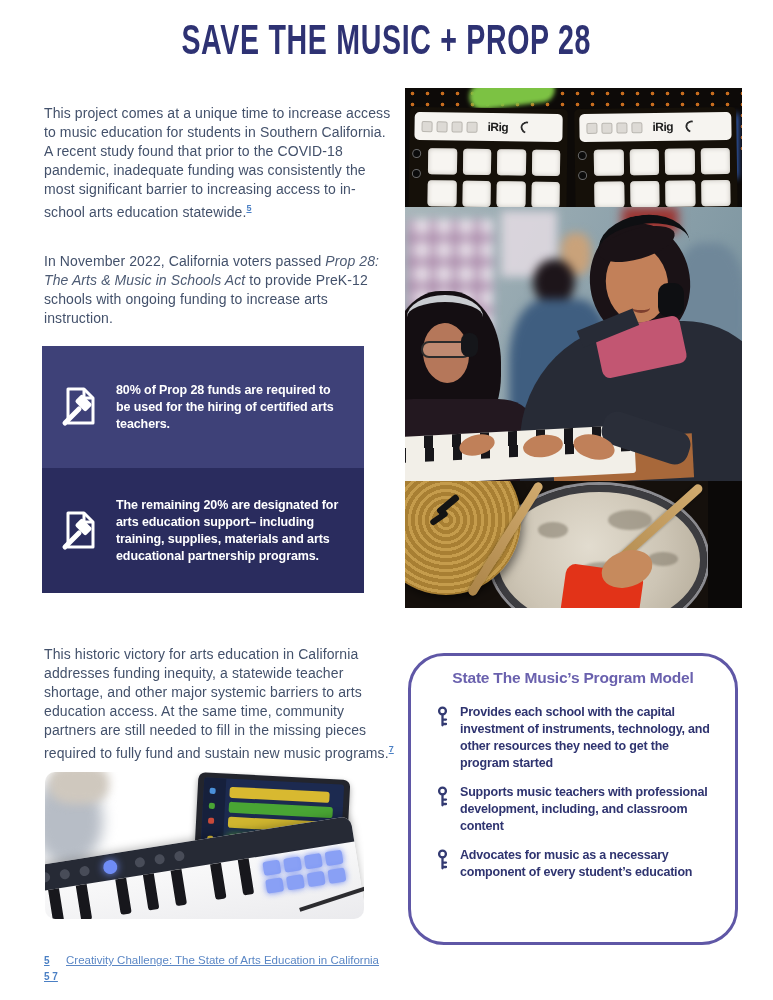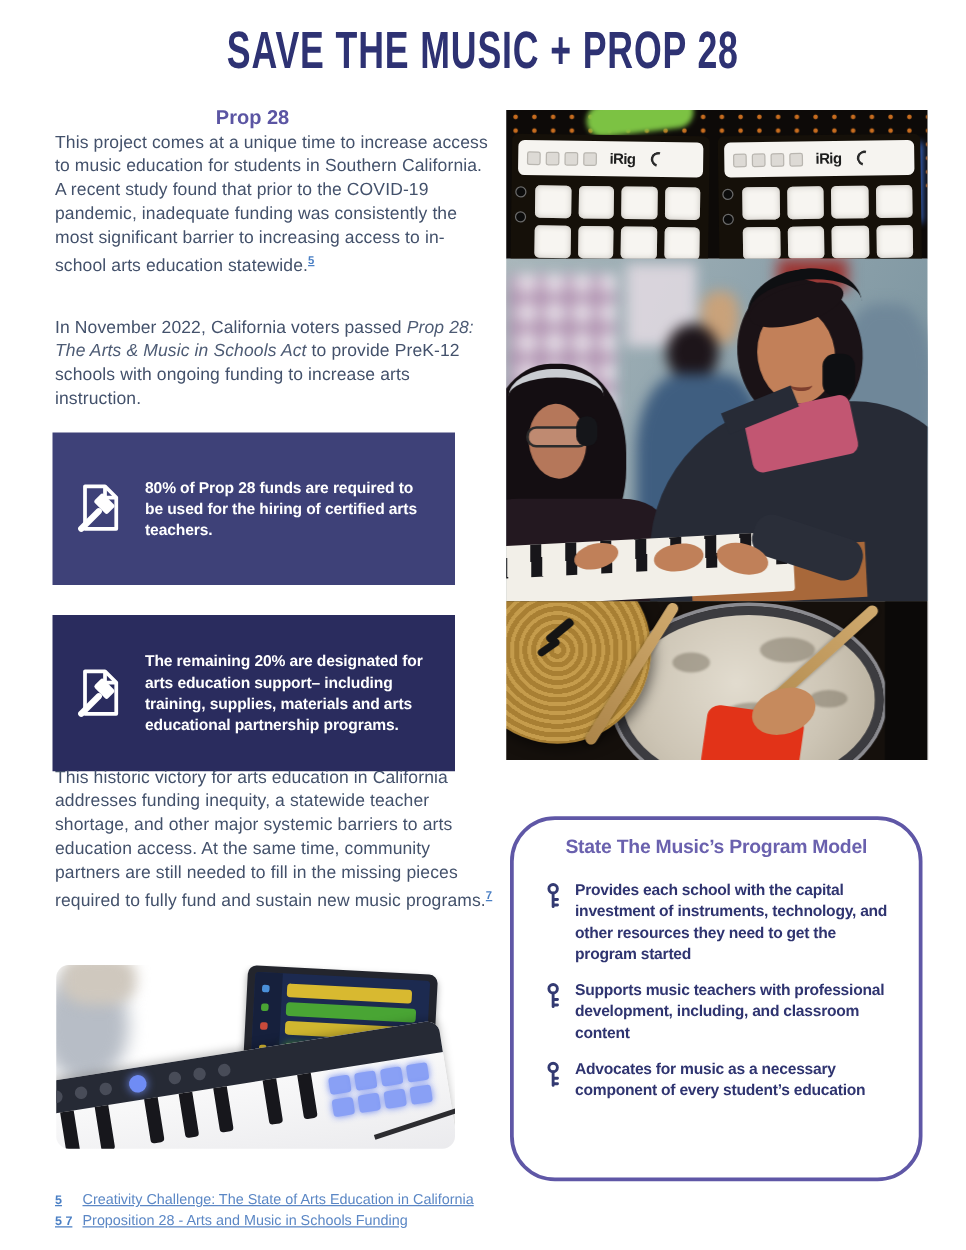--- a/index.html
+++ b/index.html
@@ -10,34 +10,34 @@
   
   .title { position:absolute; top:16px; left:0; width:773px; text-align:center;
            font-size:42px; font-weight:800; color:#2e3273; white-space:nowrap; }
   .title span { display:inline-block; transform:scaleX(0.68); letter-spacing:1px; }
 
   
   .prop28-heading { position:absolute; left:42px; top:86px; width:320px; text-align:center;
                     font-size:16px; font-weight:bold; color:#5b55a3; }
   .para { position:absolute; left:44px; width:350px; font-size:14px; line-height:19px;
           color:#43516b; letter-spacing:.1px; }
-  .para1 { top:104px; } .para2 { top:252px; } .para3 { top:612px; }
+  .para1 { top:104px; } .para2 { top:252px; } .para3 { top:645px; }
   .para i { color:#4d5b74; }
   sup.ref { color:#4a7fc4; font-size:9px; text-decoration:underline; cursor:pointer; font-weight:bold; }
 
   
   .plan-card { position:absolute; left:42px; top:346px; width:322px; }
   .plan-header { background:#ee7058; height:45px; display:flex; align-items:center; justify-content:center;
                  color:#2e3273; font-weight:bold; font-size:16.5px; gap:4px; }
   .plan-header sup { color:#2e3273; }
   .plan-item { display:flex; align-items:center; color:#ffffff; font-weight:bold; }
   .plan-item .icon-cell { flex:0 0 74px; display:flex; justify-content:center; }
   .plan-item .item-text { font-size:12.5px; line-height:17px; letter-spacing:-.1px; padding-right:12px; width:236px; }
   .plan-item.first { background:#3e4178; height:122px; }
-  .plan-item.second { background:#2a2c5e; height:125px;margin-top:24px; }
+  .plan-item.second { background:#2a2c5e; height:125px; }
 
   
   .photo-kb { position:absolute; left:45px; top:772px; width:319px; height:147px; border-radius:10px;
               overflow:hidden; background:linear-gradient(105deg,#ecедf0 0%,#e6e7ea 0%,#d8dade 55%,#c9ccd3 100%); }
   .kb-blur1 { position:absolute; left:-12px; top:4px; width:70px; height:90px; background:#b7bdc6; border-radius:50%; filter:blur(7px); }
   .kb-blur2 { position:absolute; left:4px; top:-8px; width:60px; height:40px; background:#cfc8be; border-radius:40%; filter:blur(5px); }
   .kb-stand { position:absolute; right:120px; top:6px; width:44px; height:30px; border:5px solid #3d424d; border-radius:4px; filter:blur(1px); transform:rotate(4deg); }
   .tablet { position:absolute; right:16px; top:4px; width:152px; height:96px; background:#23252d; border-radius:7px;
             transform:rotate(3deg); padding:5px 6px; box-shadow:0 3px 6px rgba(0,0,0,.35); }
   .tablet-screen { position:relative; width:100%; height:100%; background:#1c2a50; border-radius:3px; overflow:hidden; }
@@ -163,23 +163,22 @@
 </style>
 </head>
 <body>
 
 <div class="page">
 
   <h1 class="title">
     <span>SAVE THE MUSIC + PROP 28</span>
   </h1>
 
-  <h2 class="prop28-heading">Prop 28</h2>
-
-  <p class="para para1"><span>This project comes at a unique time to increase access to music education for students in Southern California. A recent study found that prior to the COVID-19 pandemic, inadequate funding was consistently the most significant barrier to increasing access to in-school arts education statewide.</span><sup class="ref">5</sup></p>
+
+  <p class="para para1"><span>This project comes at a unique time to increase access to music education for students in Southern California. A recent study found that prior to the COVID-18 pandemic, inadequate funding was consistently the most significant barrier to increasing access to in-school arts education statewide.</span><sup class="ref">5</sup></p>
 
   <p class="para para2"><span>In November 2022, California voters passed </span><i>Prop 28: The Arts &amp; Music in Schools Act</i><span> to provide PreK-12 schools with ongoing funding to increase arts instruction.</span></p>
 
   <div class="plan-card">
     <div class="plan-item first">
       <div class="icon-cell">
         <svg width="40" height="42" viewBox="0 0 40 42">
           <path d="M9 3 H25 L34 12 V37 H9 Z" fill="none" stroke="#fff" stroke-width="3" stroke-linejoin="round"></path>
           <path d="M25 3 V12 H34" fill="none" stroke="#fff" stroke-width="3" stroke-linejoin="round"></path>
           <rect x="17" y="12" width="15" height="10" rx="2" transform="rotate(45 24.5 17)" fill="#fff"></rect>
@@ -254,21 +253,20 @@
     <div class="kb-cable"></div>
   </div>
 
   <div class="footnotes">
     <div class="fn-row">
       <span class="fn-ref">5</span>
       <a class="fn-link">Creativity Challenge: The State of Arts Education in California</a>
     </div>
     <div class="fn-row">
       <span class="fn-ref">5 7</span>
-      <a class="fn-link">Proposition 28 - Arts and Music in Schools Funding</a>
     </div>
   </div>
 
   <div class="collage">
 
     <div class="photo photo-irig">
       <div class="bokeh"></div>
       <div class="green-obj"></div>
       <div class="blue-sliver"></div>
       <div class="irig-dev d1">

